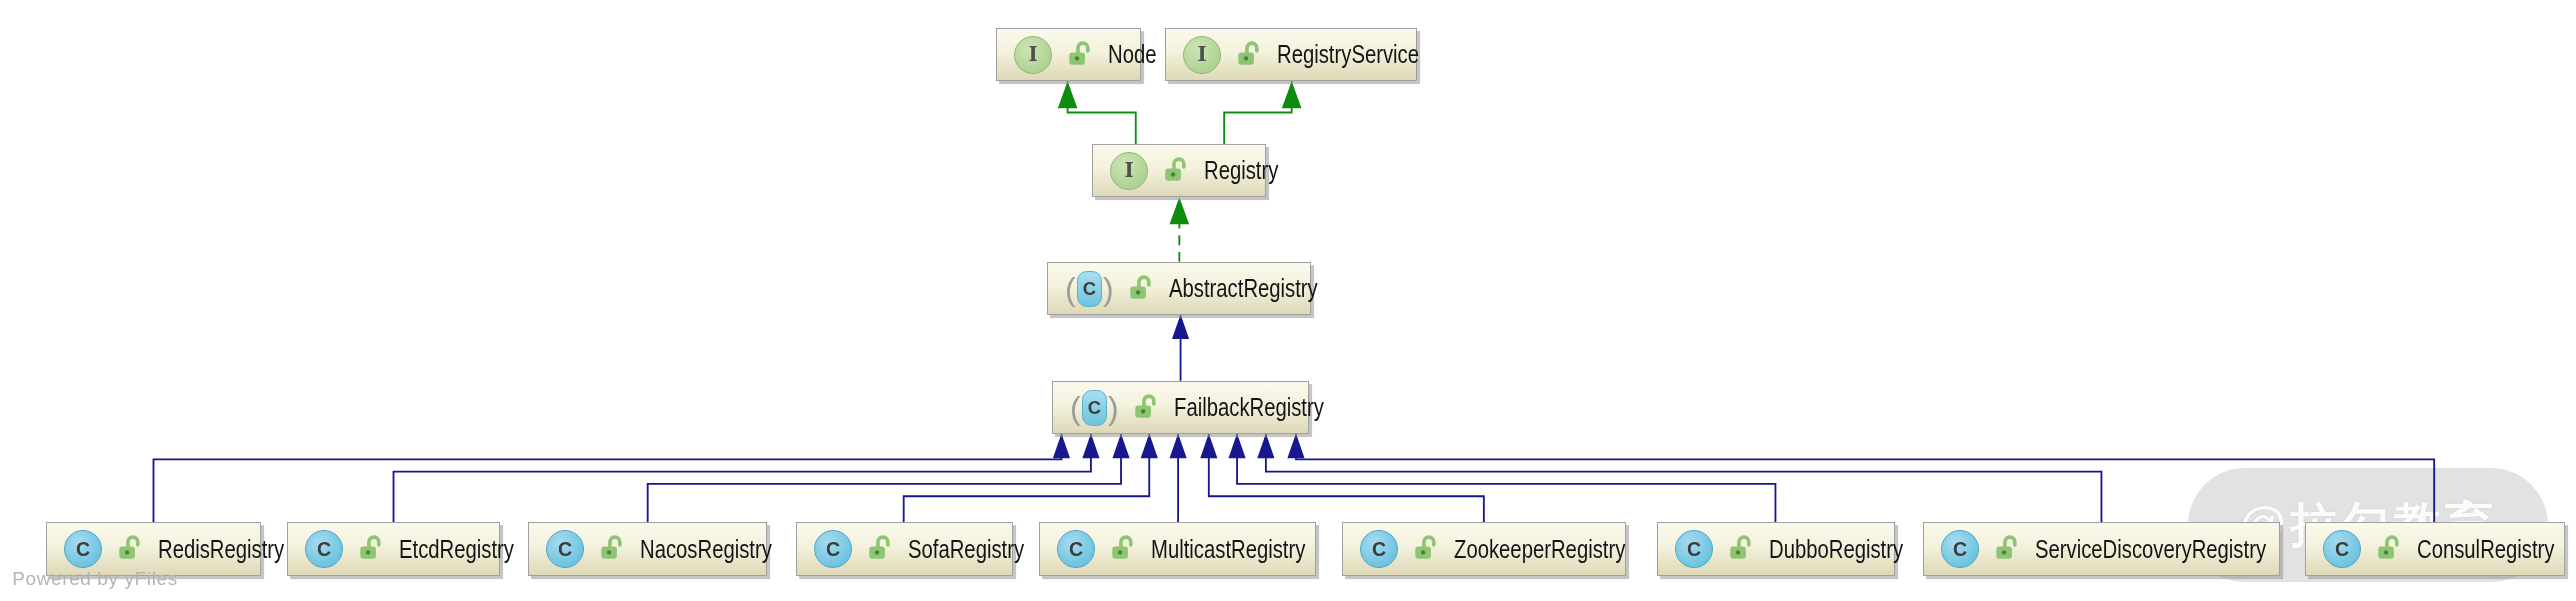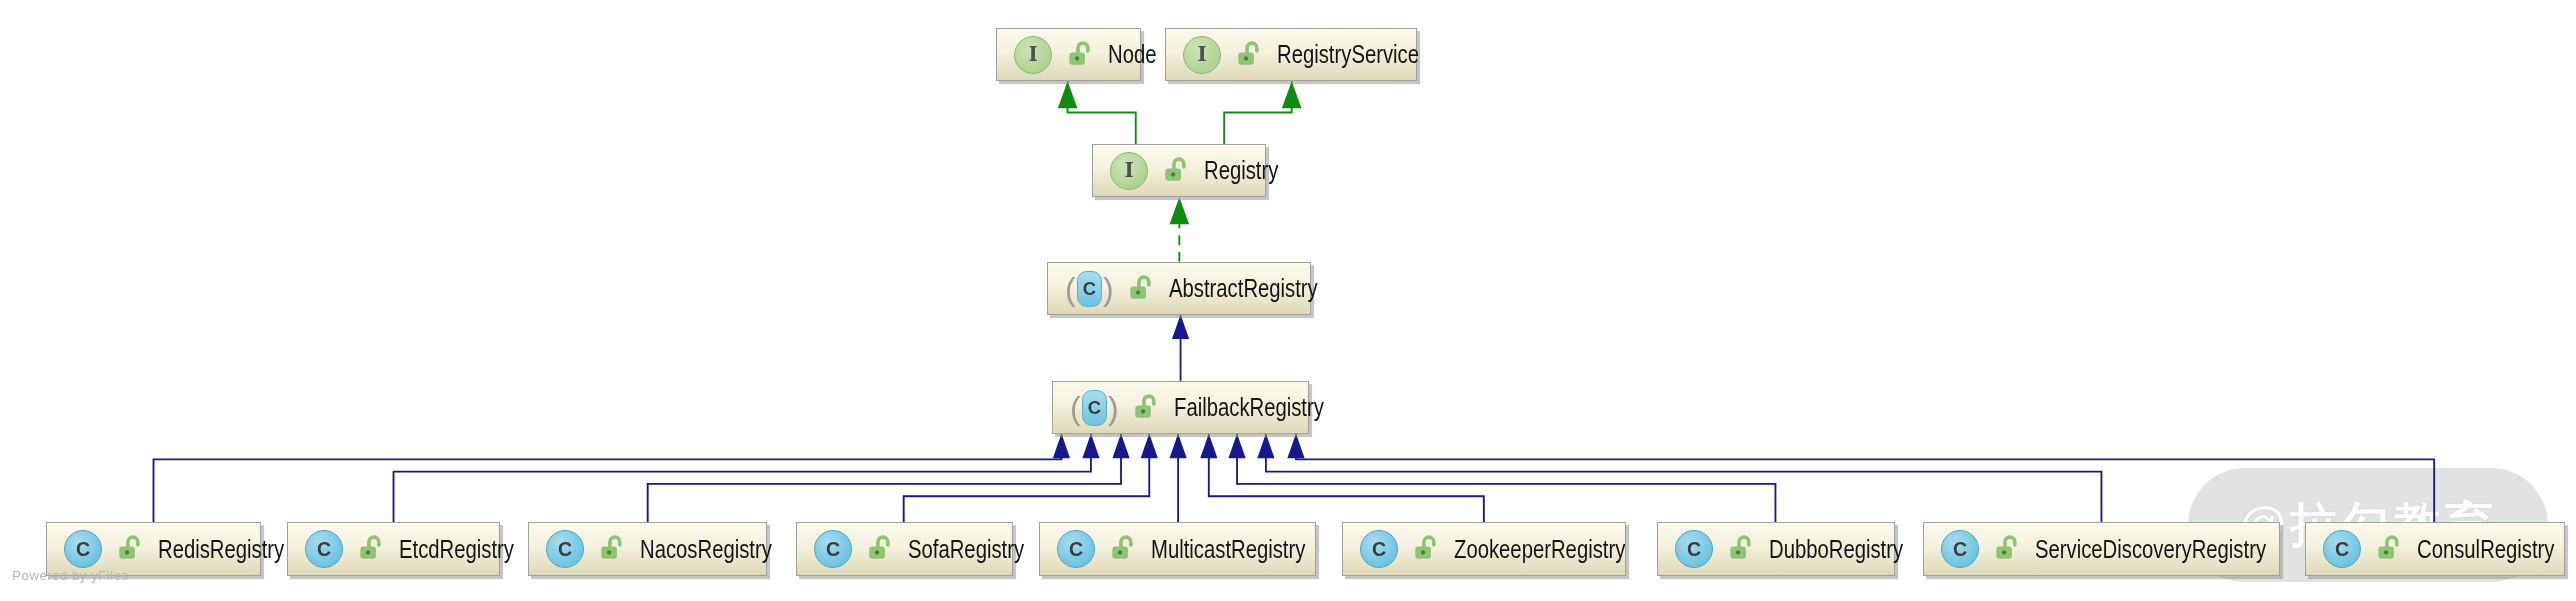--- a/index.html
+++ b/index.html
@@ -72,21 +72,21 @@
     display: flex; align-items: center; justify-content: center;
     font-size: 18.4px; font-weight: bold; color: #3c3c3c;
     margin: 0 1.2px;
   }
   .lock { flex: none; margin-right: 16px; }
 
   
   .powered {
     position: absolute; z-index: 4;
     left: 12.3px; top: 568px;
-    font-size: 13px; color: #b5b5b5;
+    font-size: 19px; color: #b5b5b5;
     letter-spacing: 0.6px;
   }
 </style>
 </head>
 <body>
 
 <div class="stage">
   <div class="watermark">
     <span>@拉勾教育</span>
   </div>

